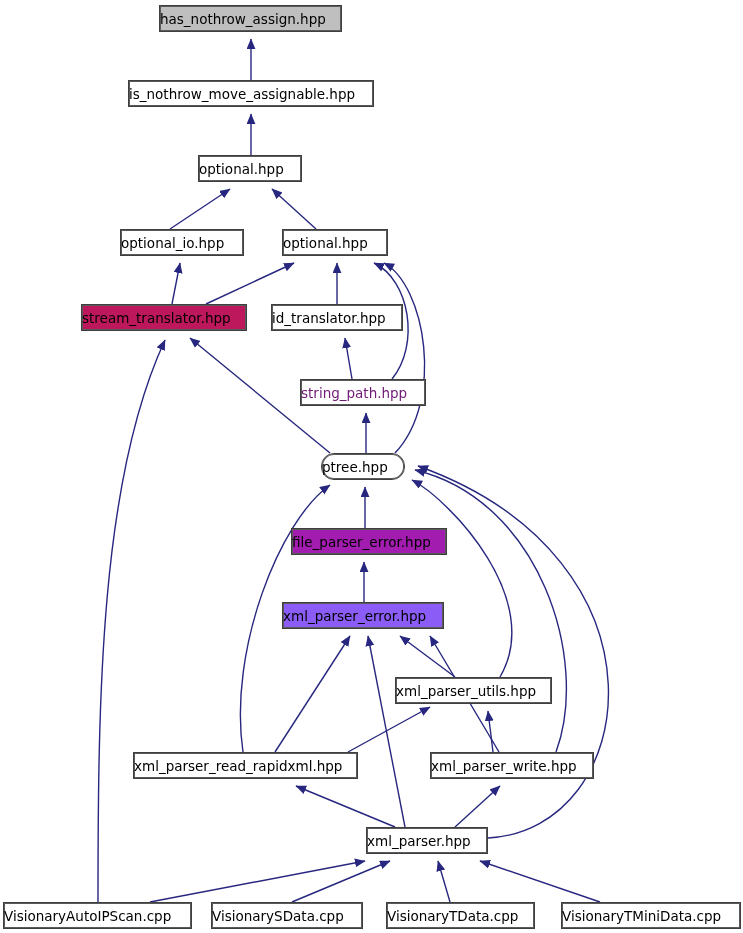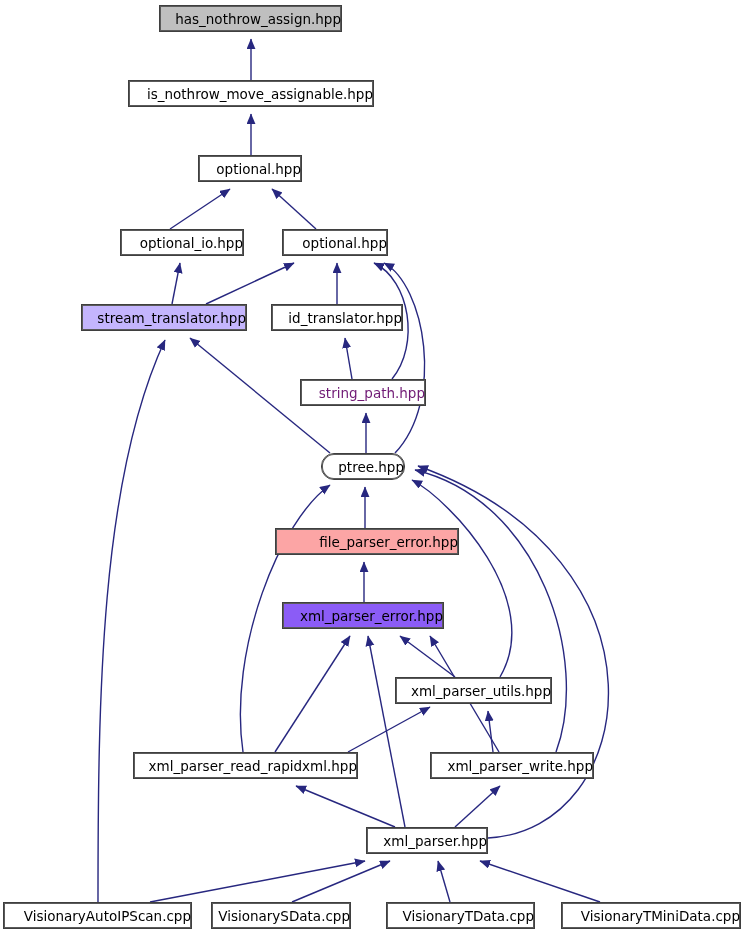--- a/index.html
+++ b/index.html
@@ -29,21 +29,21 @@
     left: 0;
     top: 0;
     width: 743px;
     height: 933px;
   }
   .dep-node {
     position: absolute;
     box-sizing: border-box;
     display: flex;
     align-items: center;
-    justify-content: flex-end;
+    justify-content: flex-start;
     background: #ffffff;
     border: 1px solid #3f3f3f;
     box-shadow: 0 0 0 1px #5a5a5a inset;
     height: 27px;
     white-space: nowrap;
   }
   .dep-node.root-node {
     background: #bfbfbf;
   }
   .dep-node .node-label {
@@ -109,54 +109,54 @@
       </div>
       <div class="dep-node" style="left: 198px; top: 155px; width: 104px; border-color: rgb(63, 63, 63); background: rgb(255, 255, 255);">
         <span class="node-label" style="color: rgb(0, 0, 0);">optional.hpp</span>
       </div>
       <div class="dep-node" style="left: 120px; top: 229px; width: 124px; border-color: rgb(63, 63, 63); background: rgb(255, 255, 255);">
         <span class="node-label" style="color: rgb(0, 0, 0);">optional_io.hpp</span>
       </div>
       <div class="dep-node" style="left: 282px; top: 229px; width: 106px; border-color: rgb(63, 63, 63); background: rgb(255, 255, 255);">
         <span class="node-label" style="color: rgb(0, 0, 0);">optional.hpp</span>
       </div>
-      <div class="dep-node" style="left: 81px; top: 304px; width: 166px; border-color: rgb(63, 63, 63); background: #c4b5fd;">
+      <div class="dep-node" style="left: 81px; top: 304px; width: 166px; border-color: rgb(63, 63, 63); background: #be185d;">
         <span class="node-label" style="color: rgb(0, 0, 0);">stream_translator.hpp</span>
       </div>
       <div class="dep-node" style="left: 271px; top: 304px; width: 132px; border-color: rgb(63, 63, 63); background: rgb(255, 255, 255);">
         <span class="node-label" style="color: rgb(0, 0, 0);">id_translator.hpp</span>
       </div>
       <div class="dep-node" style="left: 300px; top: 379px; width: 126px; border-color: rgb(63, 63, 63); background: rgb(255, 255, 255);">
         <span class="node-label" style="color: #701a75;">string_path.hpp</span>
       </div>
       <div class="dep-node" style="left: 321px; top: 453px; width: 84px; border-color: rgb(63, 63, 63); background: rgb(255, 255, 255); border-radius: 13px;">
         <span class="node-label" style="color: rgb(0, 0, 0);">ptree.hpp</span>
       </div>
-      <div class="dep-node" style="left: 275px; top: 528px; width: 184px; border-color: rgb(63, 63, 63); background: #fca5a5;">
+      <div class="dep-node" style="left: 291px; top: 528px; width: 156px; border-color: rgb(63, 63, 63); background: #a21caf;">
         <span class="node-label" style="color: rgb(0, 0, 0);">file_parser_error.hpp</span>
       </div>
       <div class="dep-node" style="left: 282px; top: 602px; width: 162px; border-color: rgb(63, 63, 63); background: #8b5cf6;">
         <span class="node-label" style="color: rgb(0, 0, 0);">xml_parser_error.hpp</span>
       </div>
       <div class="dep-node" style="left: 395px; top: 677px; width: 157px; border-color: rgb(63, 63, 63); background: rgb(255, 255, 255);">
         <span class="node-label" style="color: rgb(0, 0, 0);">xml_parser_utils.hpp</span>
       </div>
       <div class="dep-node" style="left: 133px; top: 752px; width: 225px; border-color: rgb(63, 63, 63); background: rgb(255, 255, 255);">
         <span class="node-label" style="color: rgb(0, 0, 0);">xml_parser_read_rapidxml.hpp</span>
       </div>
       <div class="dep-node" style="left: 430px; top: 752px; width: 164px; border-color: rgb(63, 63, 63); background: rgb(255, 255, 255);">
         <span class="node-label" style="color: rgb(0, 0, 0);">xml_parser_write.hpp</span>
       </div>
       <div class="dep-node" style="left: 366px; top: 827px; width: 122px; border-color: rgb(63, 63, 63); background: rgb(255, 255, 255);">
         <span class="node-label" style="color: rgb(0, 0, 0);">xml_parser.hpp</span>
       </div>
       <div class="dep-node" style="left: 3px; top: 902px; width: 189px; border-color: rgb(63, 63, 63); background: rgb(255, 255, 255);">
         <span class="node-label" style="color: rgb(0, 0, 0);">VisionaryAutoIPScan.cpp</span>
       </div>
-      <div class="dep-node" style="left: 211px; top: 902px; width: 140px; border-color: rgb(63, 63, 63); background: rgb(255, 255, 255);">
+      <div class="dep-node" style="left: 211px; top: 902px; width: 152px; border-color: rgb(63, 63, 63); background: rgb(255, 255, 255);">
         <span class="node-label" style="color: rgb(0, 0, 0);">VisionarySData.cpp</span>
       </div>
       <div class="dep-node" style="left: 386px; top: 902px; width: 149px; border-color: rgb(63, 63, 63); background: rgb(255, 255, 255);">
         <span class="node-label" style="color: rgb(0, 0, 0);">VisionaryTData.cpp</span>
       </div>
       <div class="dep-node" style="left: 561px; top: 902px; width: 180px; border-color: rgb(63, 63, 63); background: rgb(255, 255, 255);">
         <span class="node-label" style="color: rgb(0, 0, 0);">VisionaryTMiniData.cpp</span>
       </div>
     </div>
 

